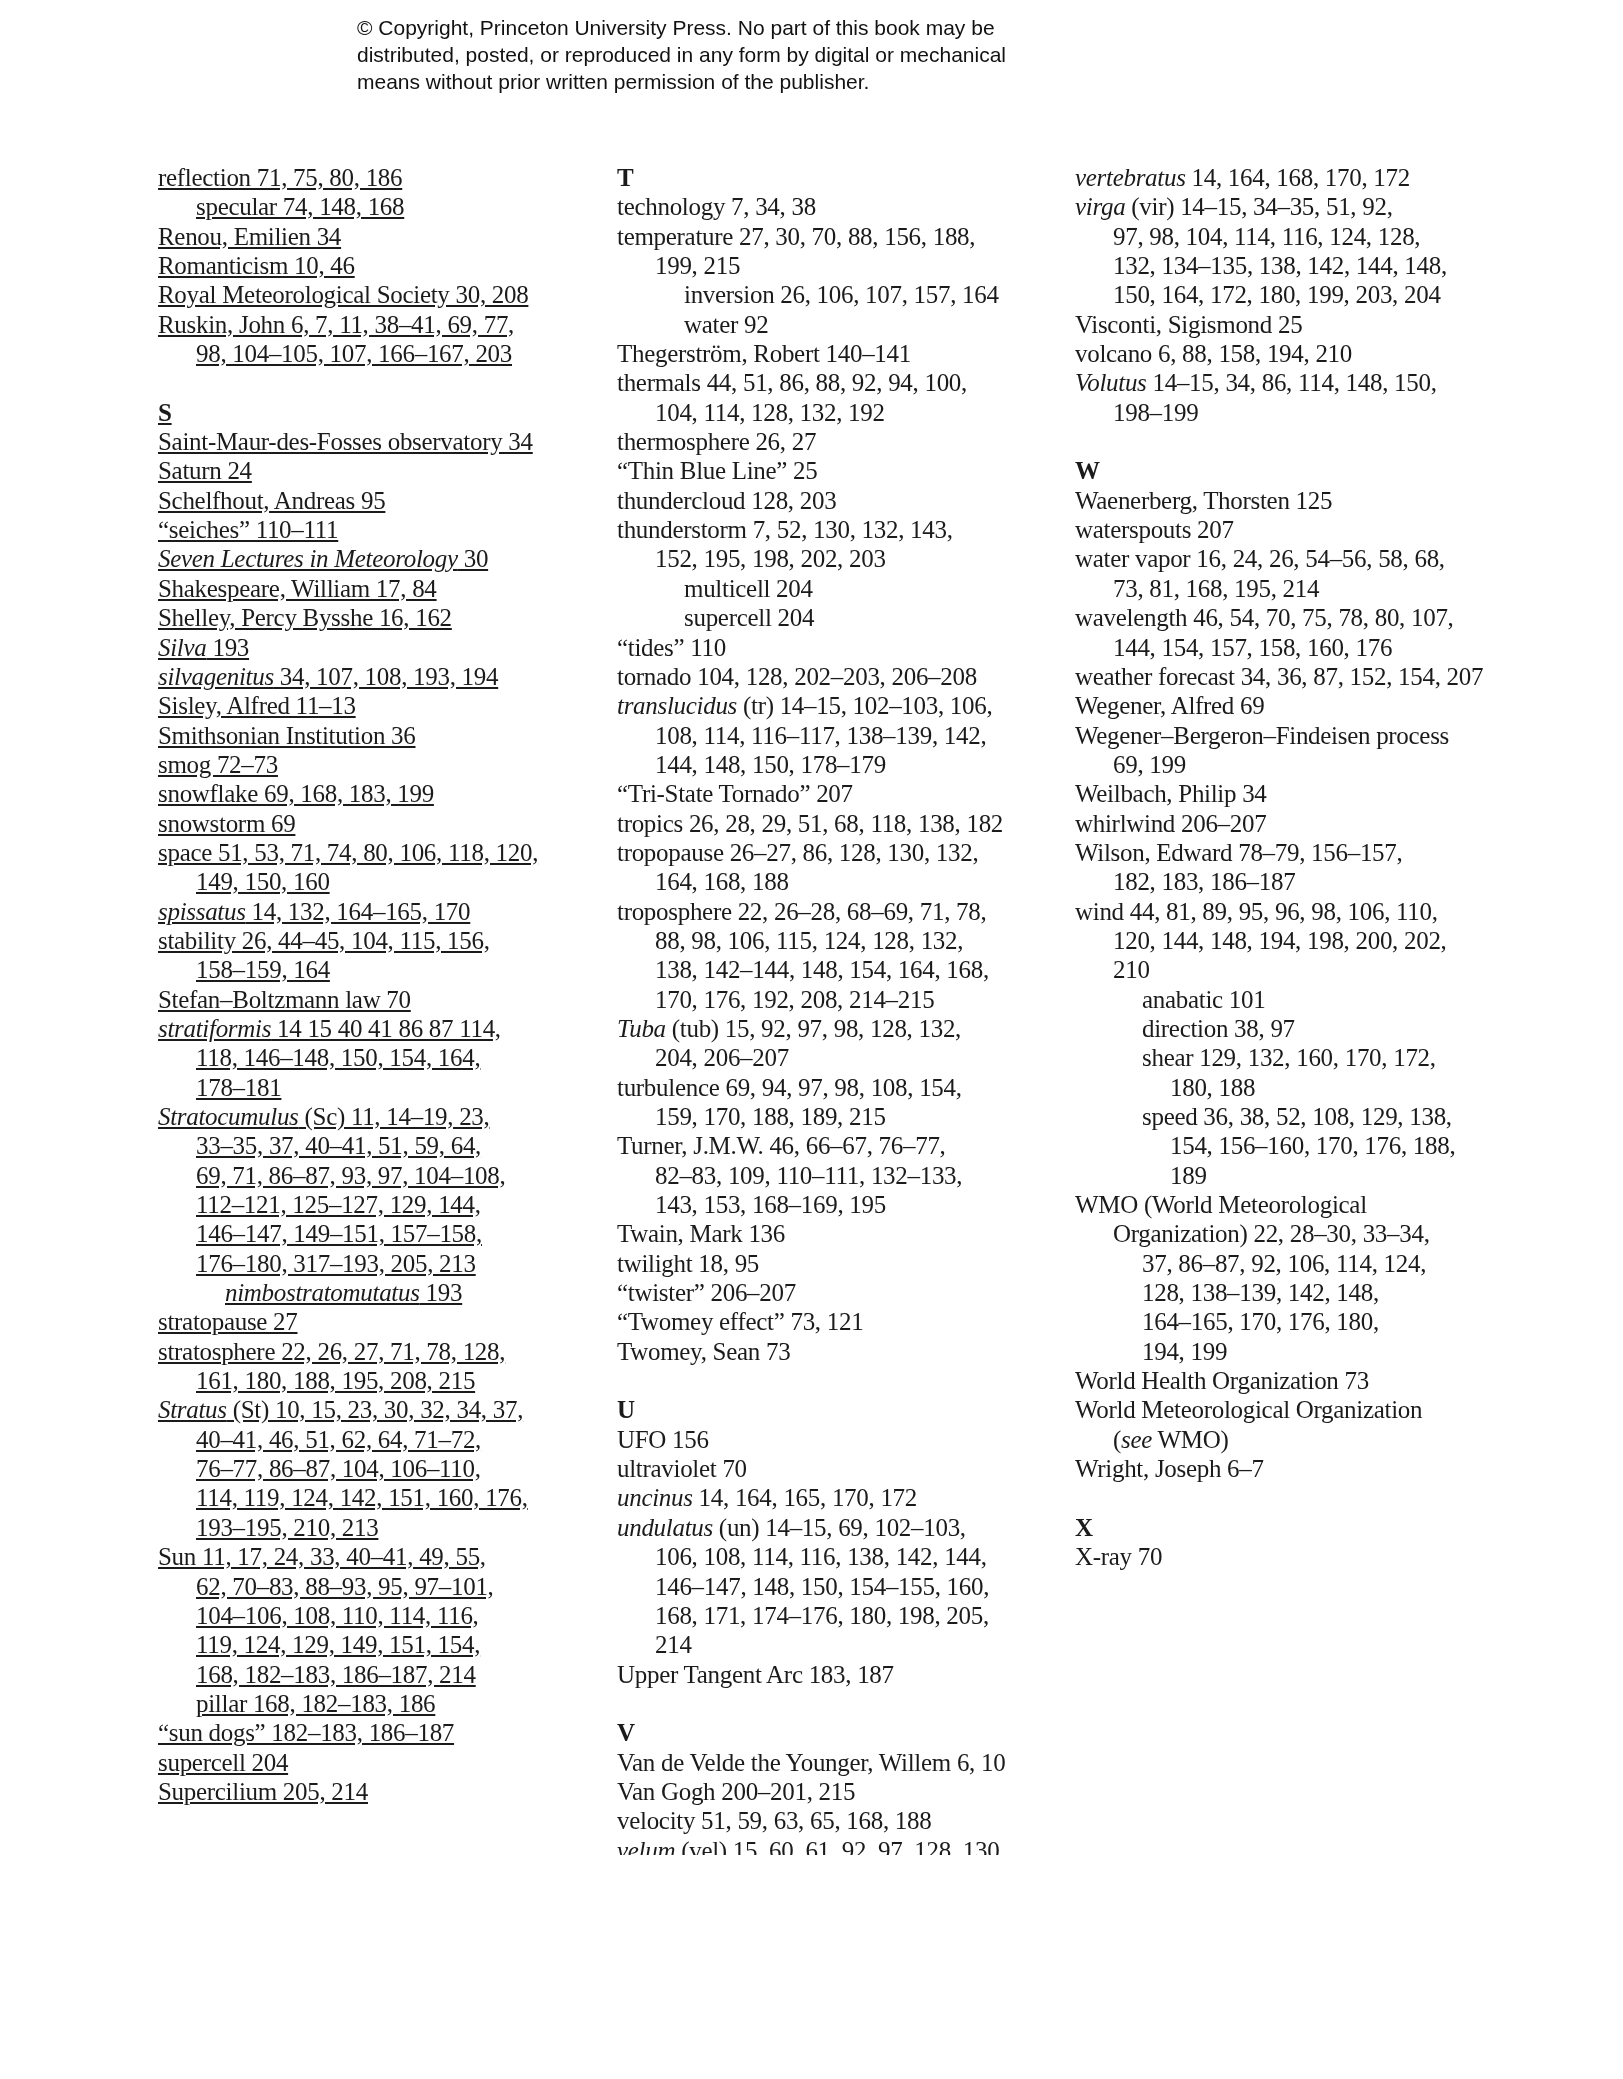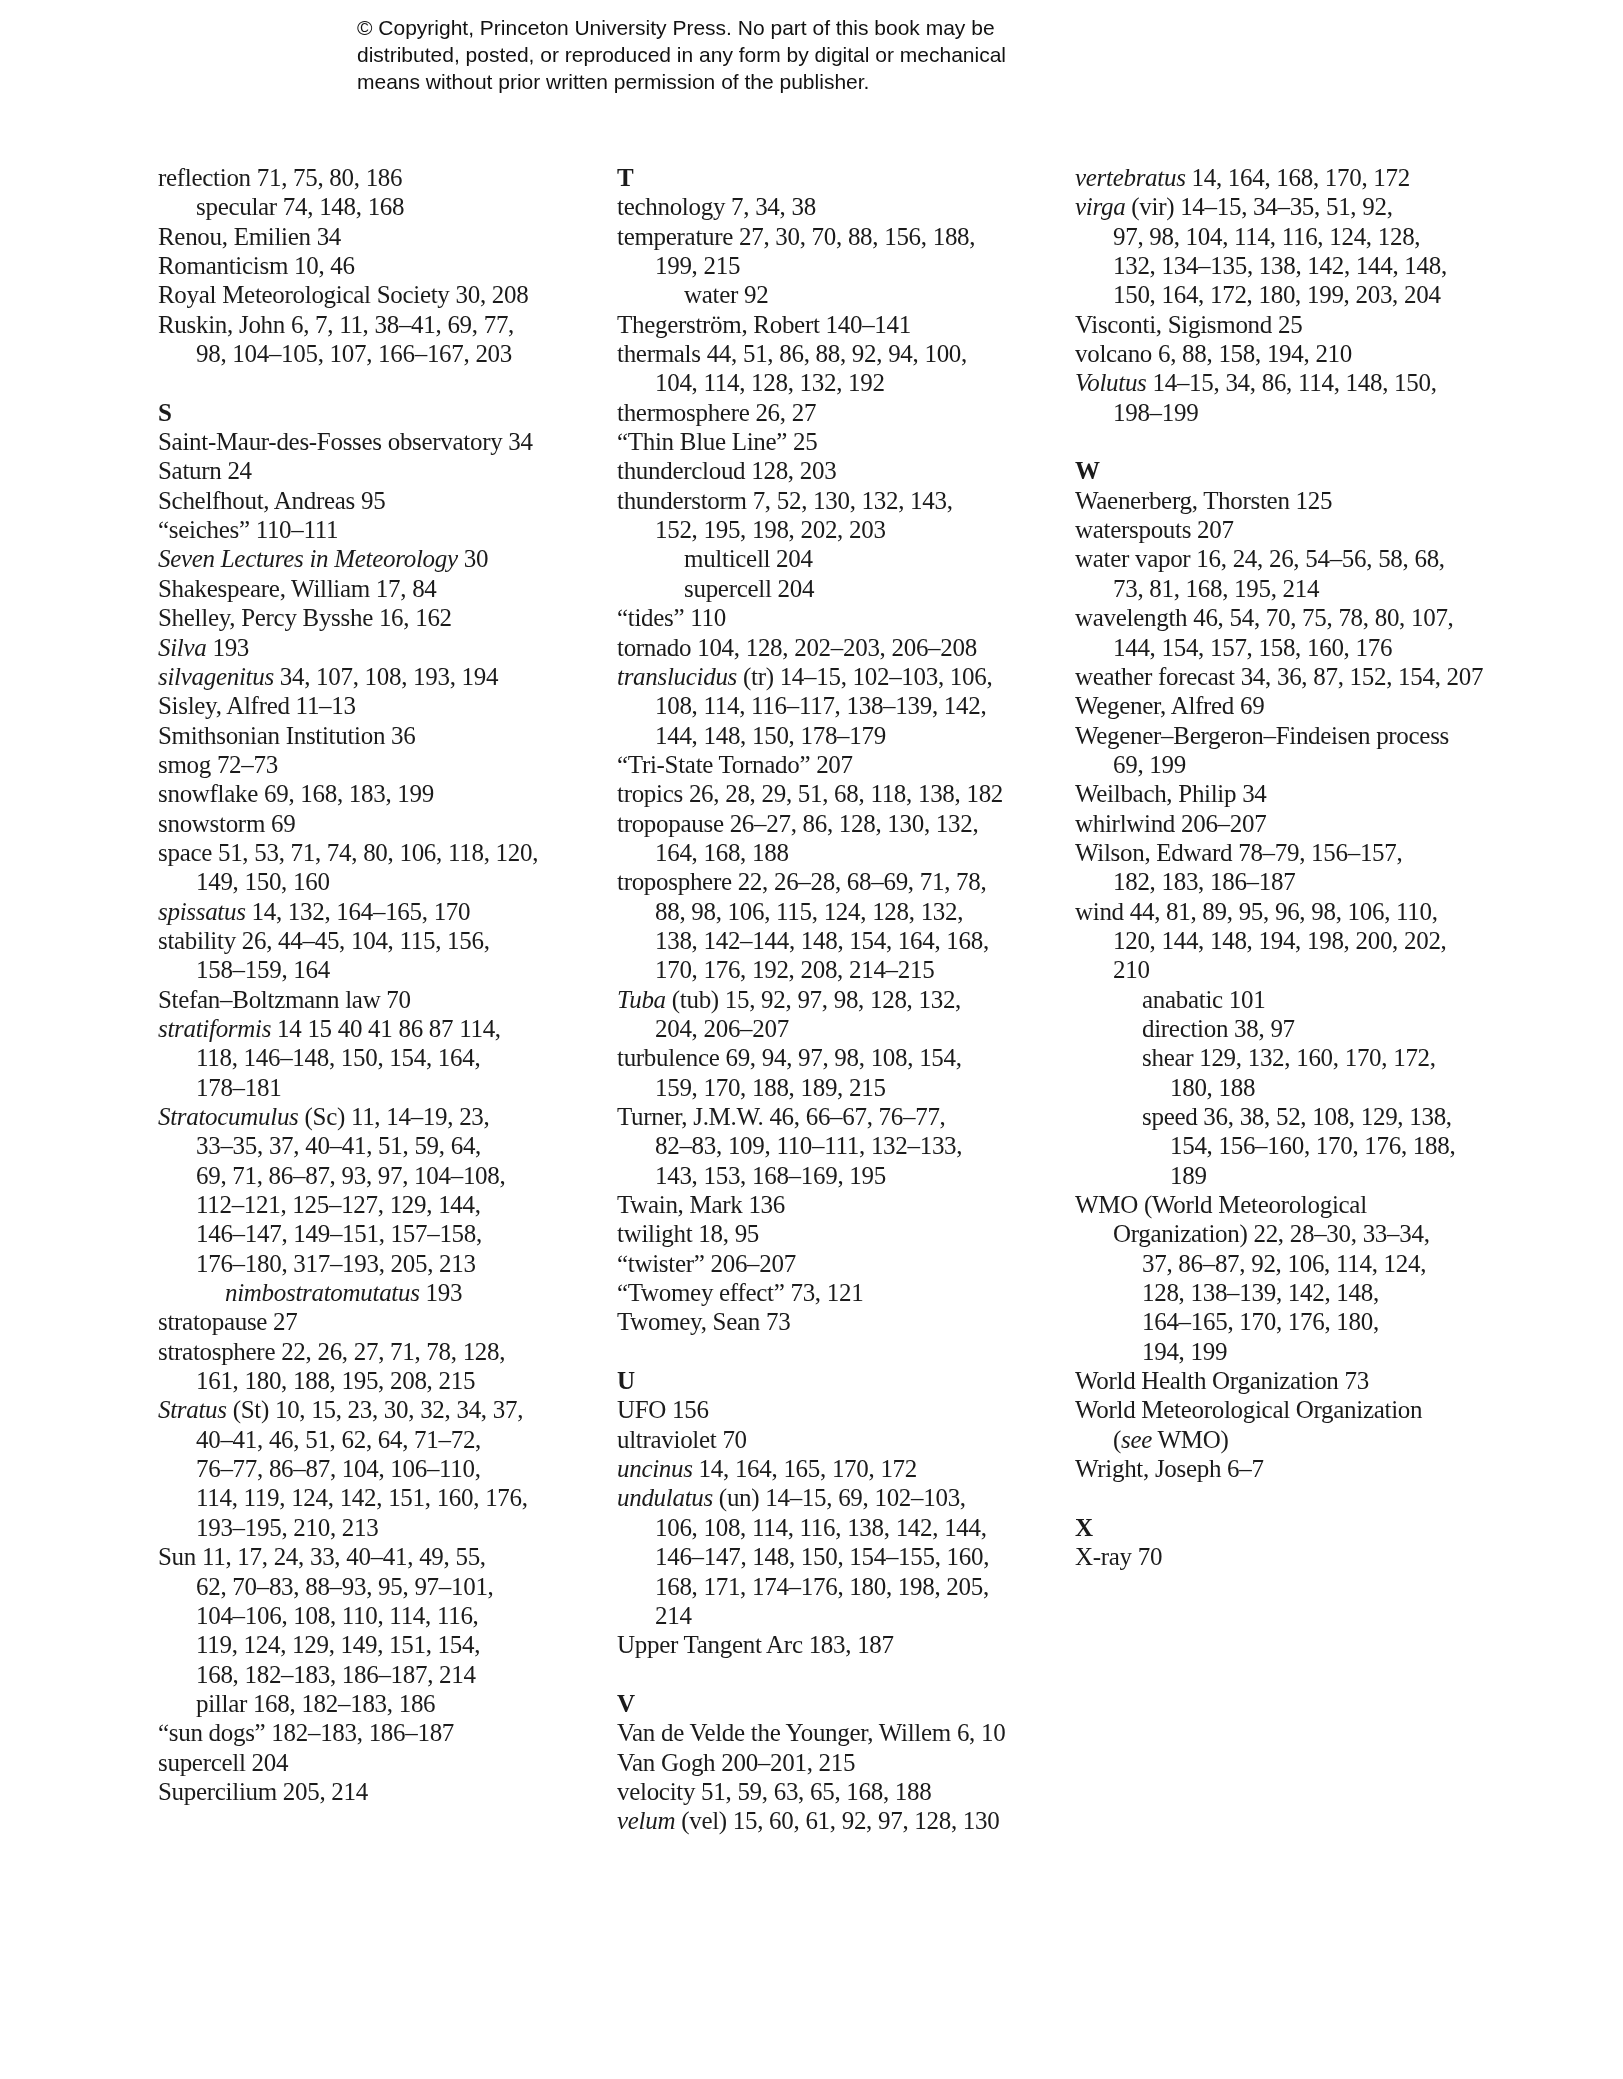--- a/index.html
+++ b/index.html
@@ -11,21 +11,21 @@
   .copyright {
     position:absolute; left:357px; top:14px;
     font-family:"Liberation Sans", sans-serif;
     font-size:21px; line-height:27px; color:#121212;
   }
   .col {
     position:absolute; top:163px; width:470px;
     font-size:25px; line-height:29.35px;
     letter-spacing:-0.3px; color:#1b1b1b;
   }
-  .col-1 { left:158px; }
+  .col-1 { left:158px;text-decoration:underline; }
   .col-2 { left:617px; }
   .col-3 { left:1075px; }
   .line { white-space:nowrap; height:29.35px; }
   .ind1 { padding-left:38px; }
   .ind2 { padding-left:67px; }
   .ind3 { padding-left:95px; }
   .heading { font-weight:bold; height:29.35px; }
   .heading:not(:first-child) { margin-top:29.35px; }
   .it { font-style:italic;margin-top:14px; }
   .footer-label {
@@ -108,20 +108,21 @@
       <div class="line ind1"><span>pillar 168, 182–183, 186</span></div>
       <div class="line"><span>“sun dogs” 182–183, 186–187</span></div>
       <div class="line"><span>supercell 204</span></div>
       <div class="line"><span>Supercilium 205, 214</span></div>
     </div>
   <div class="col col-2">
       <div class="heading">T</div>
       <div class="line"><span>technology 7, 34, 38</span></div>
       <div class="line"><span>temperature 27, 30, 70, 88, 156, 188,</span></div>
       <div class="line ind1"><span>199, 215</span></div>
+      <div class="line ind2"><span>inversion 26, 106, 107, 157, 164</span></div>
       <div class="line ind2"><span>water 92</span></div>
       <div class="line"><span>Thegerström, Robert 140–141</span></div>
       <div class="line"><span>thermals 44, 51, 86, 88, 92, 94, 100,</span></div>
       <div class="line ind1"><span>104, 114, 128, 132, 192</span></div>
       <div class="line"><span>thermosphere 26, 27</span></div>
       <div class="line"><span>“Thin Blue Line” 25</span></div>
       <div class="line"><span>thundercloud 128, 203</span></div>
       <div class="line"><span>thunderstorm 7, 52, 130, 132, 143,</span></div>
       <div class="line ind1"><span>152, 195, 198, 202, 203</span></div>
       <div class="line ind2"><span>multicell 204</span></div>

